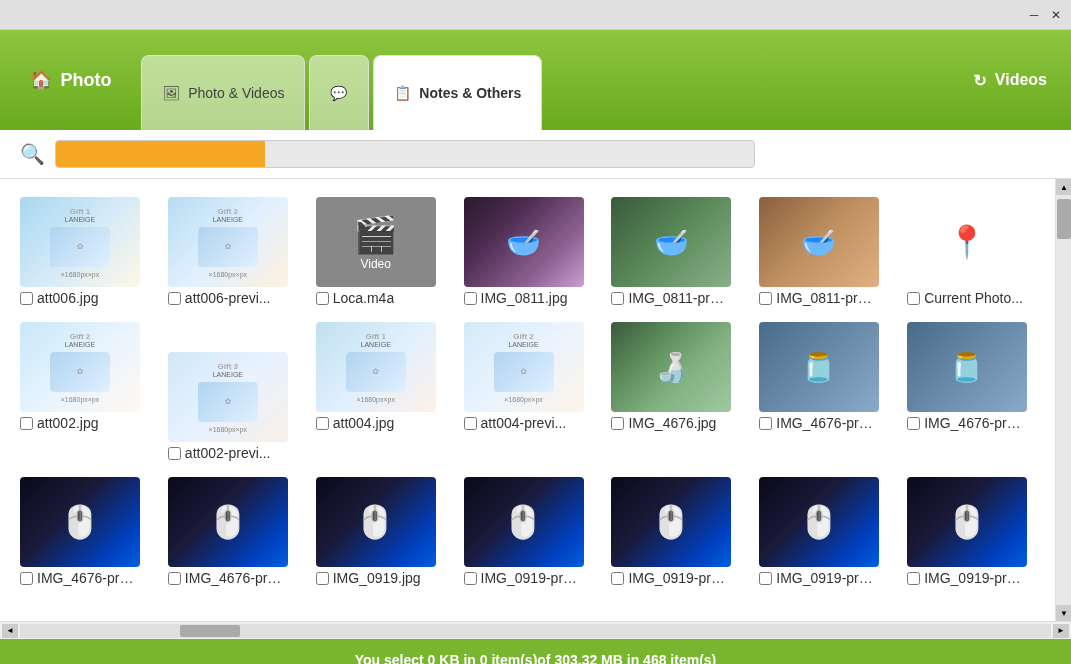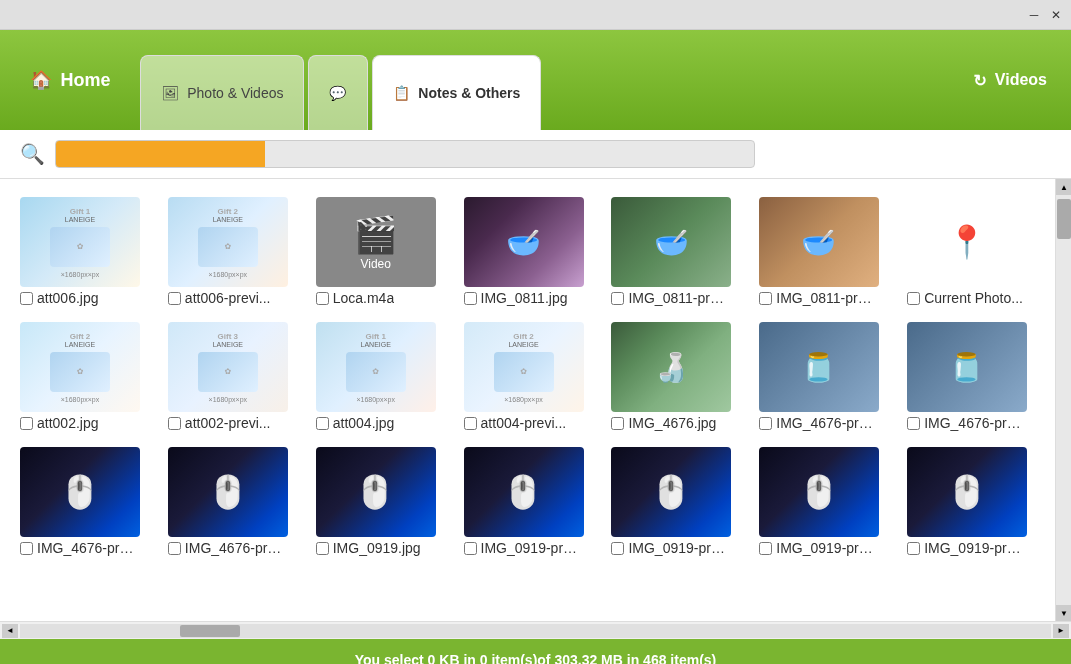--- a/index.html
+++ b/index.html
@@ -227,21 +227,21 @@
 
     
     .thumb-laneige1 { background: linear-gradient(135deg, #a8d8f0 0%, #d4eaf8 50%, #fff8e8 100%); }
     .thumb-laneige2 { background: linear-gradient(135deg, #b8dcf2 0%, #e0f0ff 50%, #fff0e0 100%); }
     .thumb-video { background: #888; display:flex; align-items:center; justify-content:center; flex-direction:column; }
     .thumb-bowls1 { background: linear-gradient(135deg, #2a1a2e 0%, #4a2a4e 30%, #8b6090 70%, #c8a0d0 100%); }
     .thumb-bowls2 { background: linear-gradient(135deg, #3a5a3a 0%, #5a8a5a 50%, #8ab08a 100%); }
     .thumb-bowls3 { background: linear-gradient(135deg, #8a6040 0%, #c09060 50%, #e0b080 100%); }
     .thumb-pin { background: white; display:flex; align-items:center; justify-content:center; }
     .thumb-laneige3 { background: linear-gradient(135deg, #c8e8f8 0%, #e8f4ff 50%, #fff8f0 100%); }
-    .thumb-laneige4 { background: linear-gradient(135deg, #d0e8f8 0%, #e8f2ff 50%, #f8f0e8 100%); }
+    .thumb-laneige4 { background: linear-gradient(135deg, #d0e8f8 0%, #e8f2ff 50%, #f8f0e8 100%); margin-top: 30px; }
     .thumb-laneige5 { background: linear-gradient(135deg, #c0e0f0 0%, #e0f0ff 50%, #fff0e8 100%); }
     .thumb-laneige6 { background: linear-gradient(135deg, #d4eaf8 0%, #eaf4ff 50%, #fff4e8 100%); }
     .thumb-mouse1 { background: linear-gradient(135deg, #1a1a2a 0%, #2a2a4a 40%, #0040a0 70%, #0060d0 100%); }
     .thumb-mouse2 { background: linear-gradient(135deg, #0a0a1a 0%, #1a1a3a 40%, #0030a0 70%, #0050c0 100%); }
     .thumb-mouse3 { background: linear-gradient(135deg, #0a0a1a 0%, #1a1a3a 40%, #0030a0 70%, #0050c0 100%); }
     .thumb-bottles { background: linear-gradient(135deg, #3a5a3a 0%, #5a8a5a 30%, #80b080 60%, #a0c8a0 100%); }
     .thumb-cups { background: linear-gradient(135deg, #4a6a8a 0%, #6a8aaa 50%, #8aaaca 100%); }
 
     .film-icon { font-size: 36px; color: white; }
     .film-label { color: white; font-size: 12px; margin-top: 1px; }
@@ -268,21 +268,21 @@
 <body>
 
 <div class="title-bar">
   <div class="title-bar-btn">─</div>
   <div class="title-bar-btn close">✕</div>
 </div>
 
 <div class="header">
   <div class="nav-home">
     <span>🏠</span>
-    <span>Home</span>
+    <span>Photo</span>
   </div>
   <div class="nav-tabs">
     <div class="nav-tab">
       <span>🖼</span>
       <span>Photo &amp; Videos</span>
     </div>
     <div class="nav-tab">
       <span>💬</span>
     </div>
     <div class="nav-tab active">

